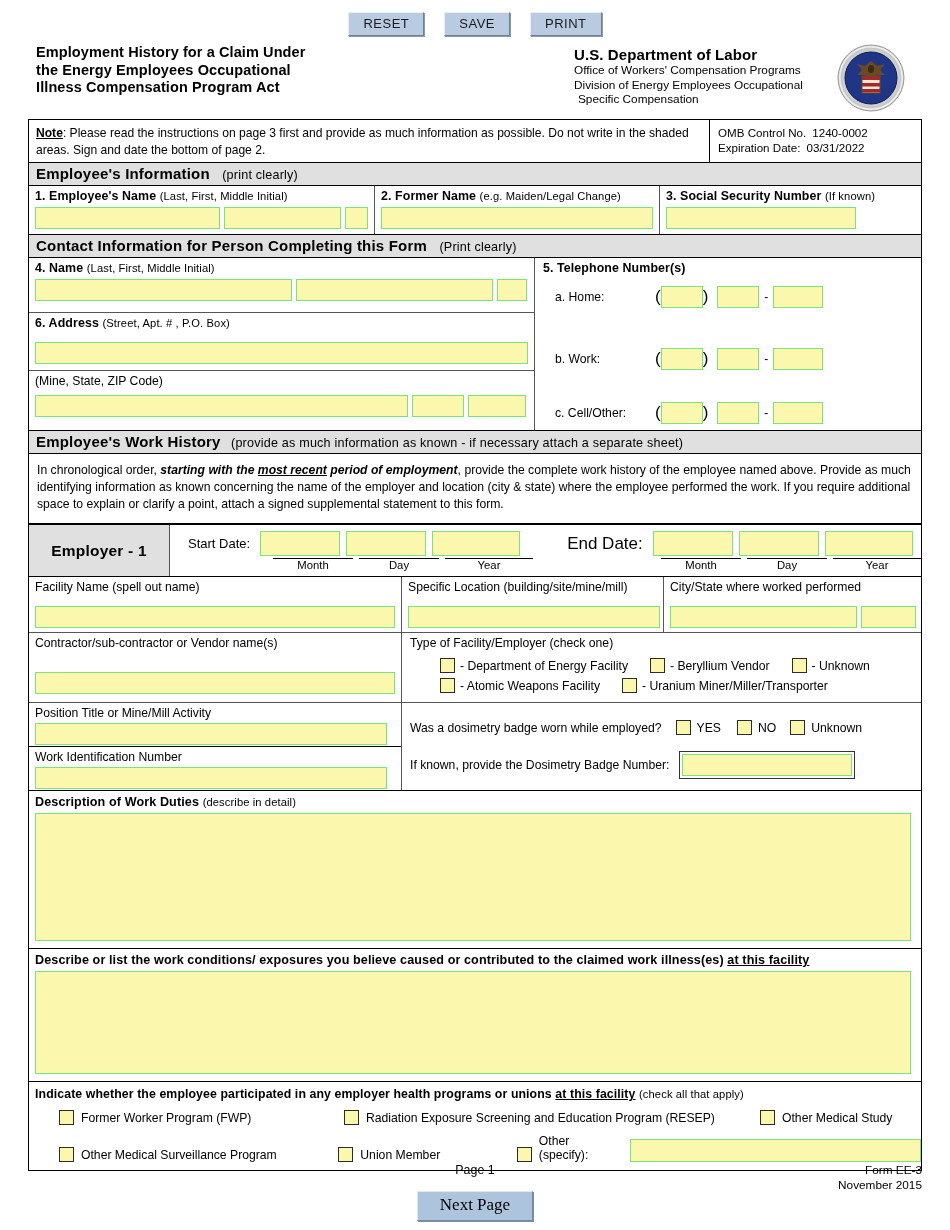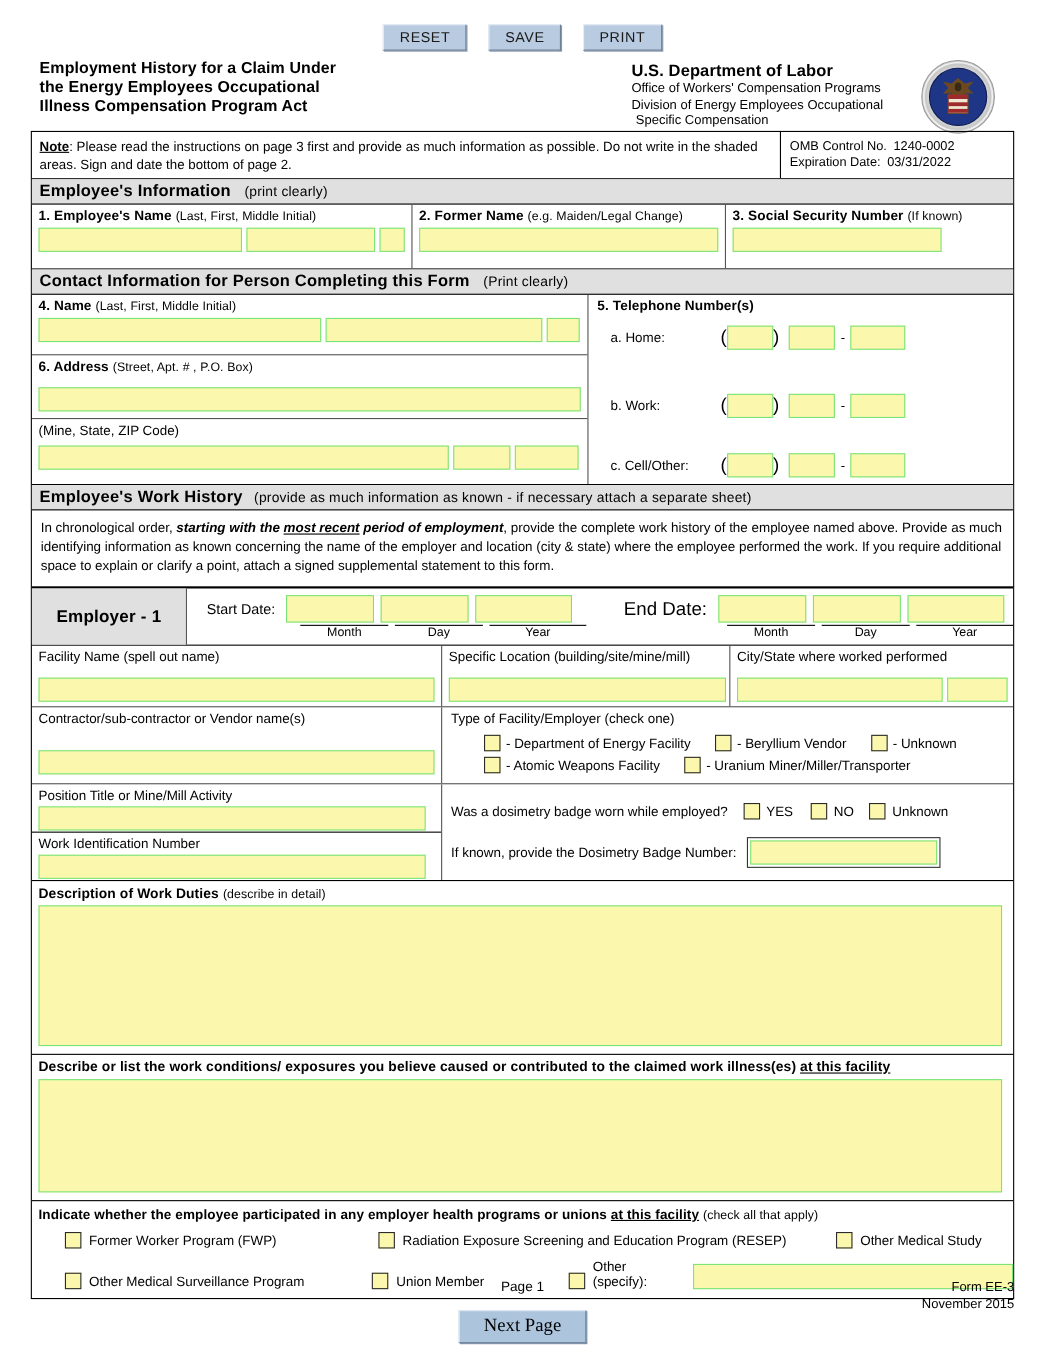--- a/index.html
+++ b/index.html
@@ -8,21 +8,21 @@
     width:950px; height:1230px;
     background:#ffffff;
     font-family:"Liberation Sans", sans-serif;
     color:#000;
     font-size:12px;
     position:relative;
     overflow:hidden;
   }
 
   
-  .toolbar { display:flex; justify-content:center; gap:20px; padding-top:22px; }
+  .toolbar { display:flex; justify-content:center; gap:20px; padding-top:12px; }
   .tbtn {
     font-family:"Liberation Sans", sans-serif;
     font-size:13px; letter-spacing:.5px;
     padding:3px 14px 4px;
     background:#b9cbe0;
     border:1px solid #6f8095;
     border-top-color:#e8eef5; border-left-color:#e8eef5;
     box-shadow:1px 1px 0 #8a99ab;
     color:#1a1a1a;
     cursor:pointer;
@@ -151,21 +151,21 @@
         <div class="fld" style="width:117px"></div>
         <div class="fld" style="width:23px"></div>
       </div>
     </div>
     <div class="cell bl" style="width:285px;padding-bottom:5px">
       <div class="lab"><span>2.  Former Name</span> <span class="n">(e.g. Maiden/Legal Change)</span></div>
       <div class="flds">
           <div class="fld" style="width:272px"></div>
         </div>
     </div>
-    <div class="cell bl" style="flex:1;padding-bottom:15px">
+    <div class="cell bl" style="flex:1;padding-bottom:5px">
       <div class="lab"><span>3.  Social Security Number</span> <span class="n">(If known)</span></div>
       <div class="flds">
           <div class="fld" style="width:190px"></div>
         </div>
     </div>
   </div>
 
   <div class="band">
     <span>Contact Information for Person Completing this Form</span>
     <span class="lt" style="margin-left:8px">(Print clearly)</span>

